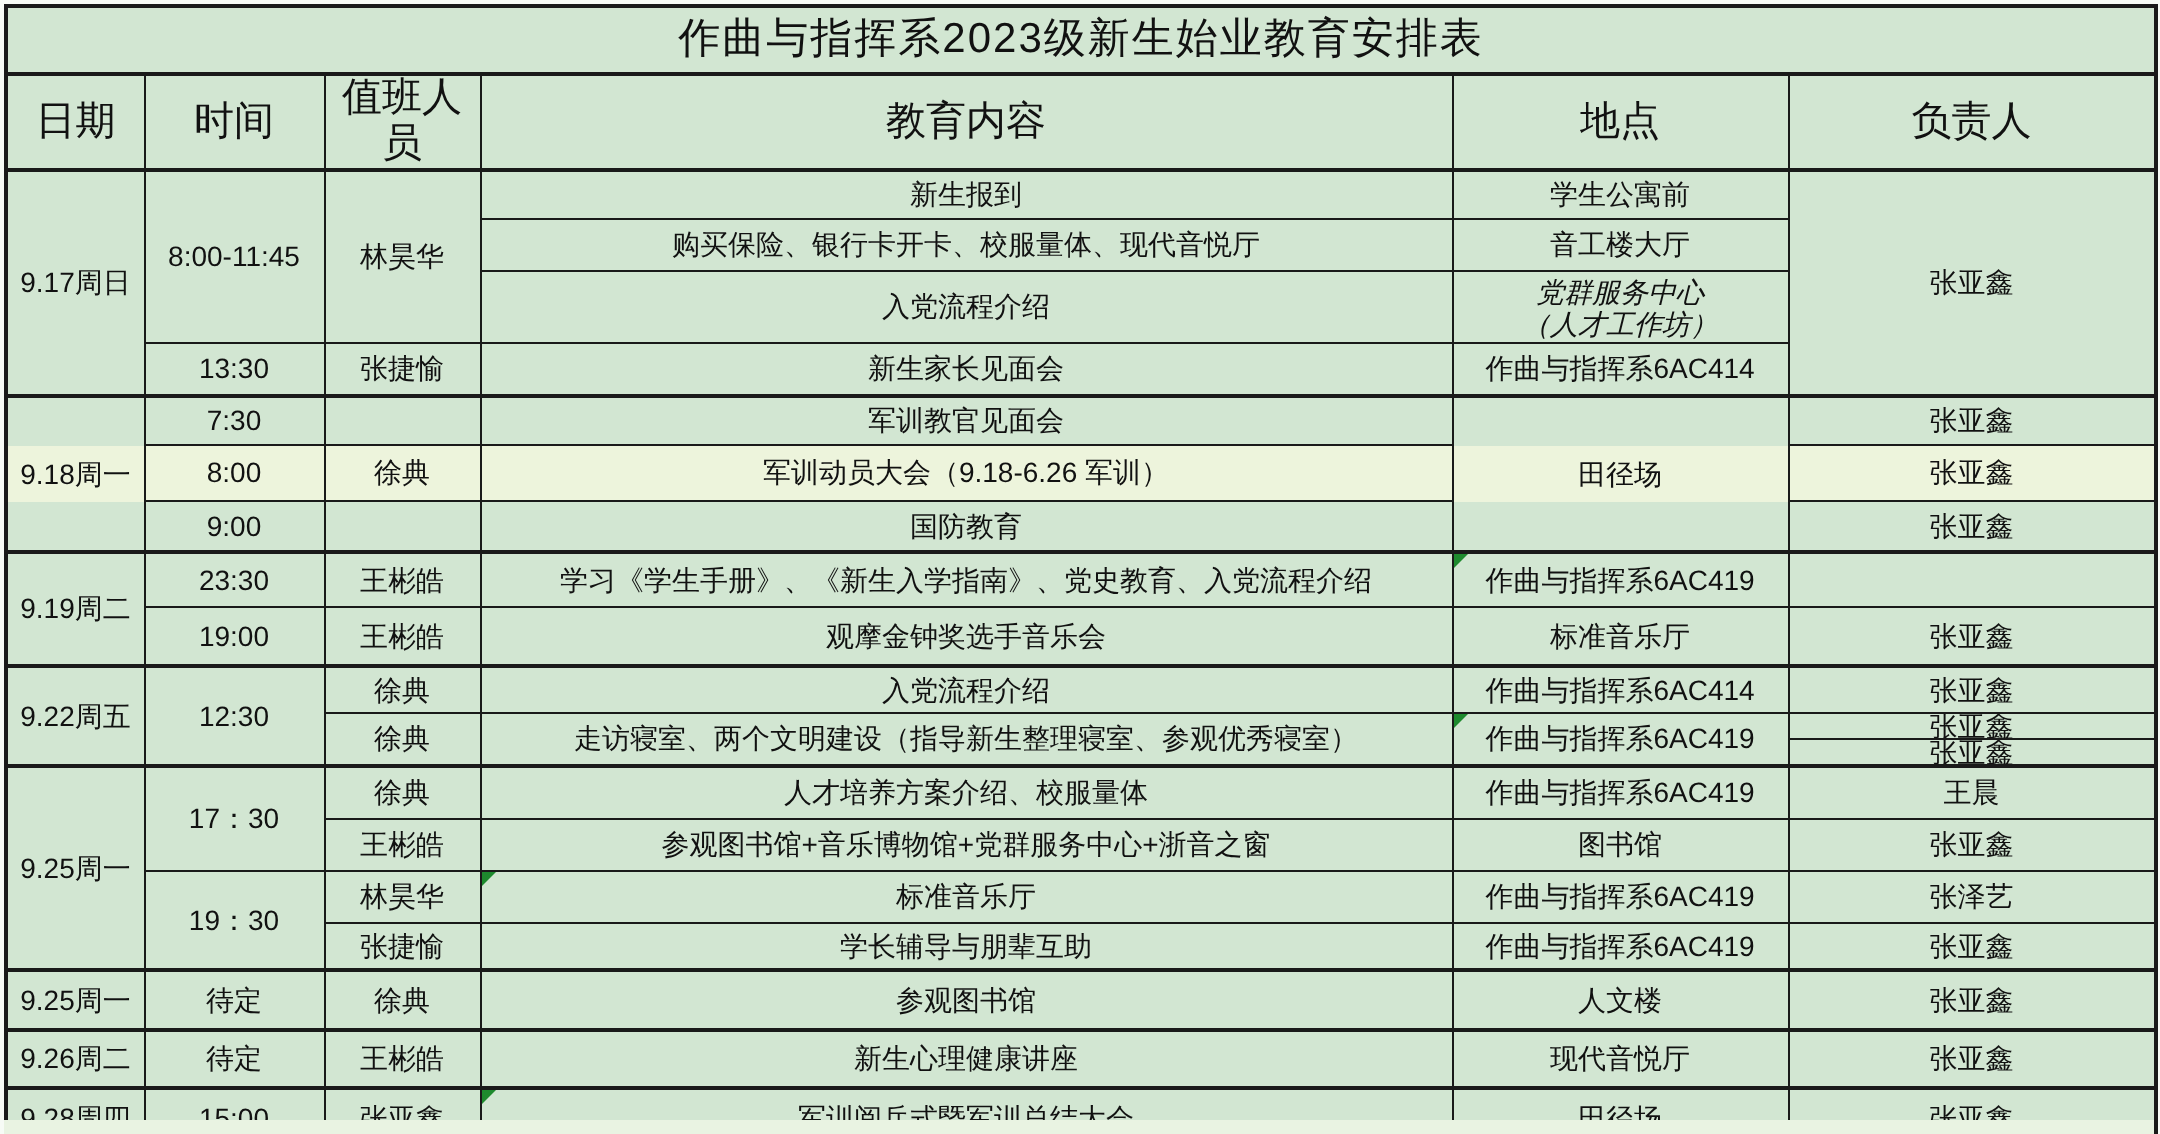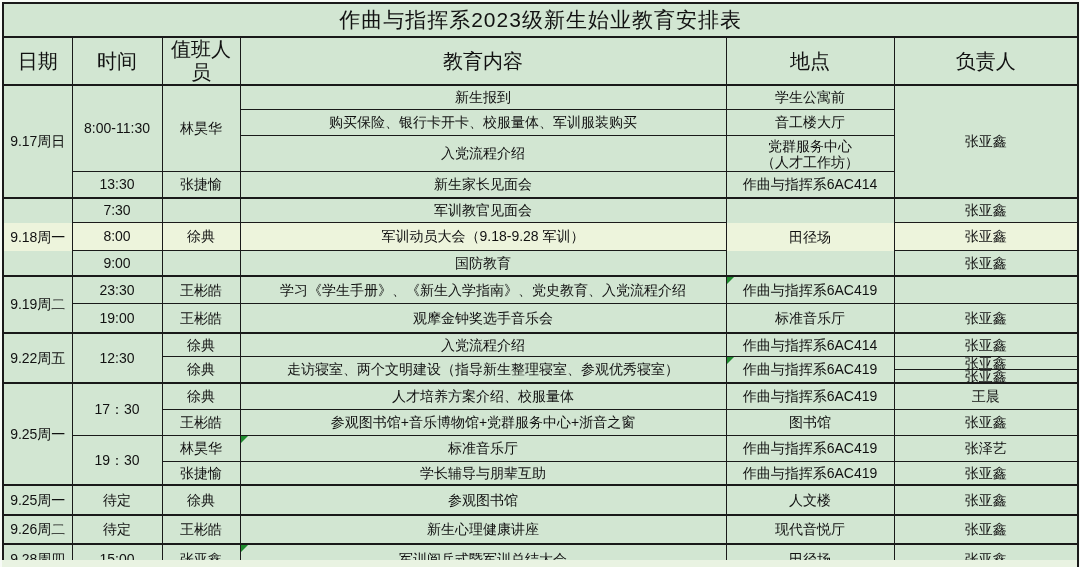--- a/index.html
+++ b/index.html
@@ -34,21 +34,21 @@
   td.title-cell{
     font-size:21px;font-weight:400;letter-spacing:1px;
     height:32px;background:var(--green);
   }
   tr.hdr td{font-weight:400;font-size:20px;height:33px;margin-top:16px;}
   td.pale{background:var(--pale);}
   td.grad3{ 
     background:linear-gradient(to bottom,var(--green) 0 24px,var(--pale) 24px 52px,var(--green) 52px 100%);
   }
   tr.gsep td{border-top-width:2px;}
-  .two-line div{line-height:16px;}
+  .two-line div{line-height:16px;font-style:italic;}
   
   td.dbl{padding:0;}
   td.dbl .half{
     height:12px;line-height:12px;font-size:14px;
     overflow:hidden;text-align:center;
   }
   td.dbl .half.first{border-bottom:1px solid var(--line);}
   
   .tri{
     position:absolute;top:0;left:0;width:0;height:0;
@@ -83,28 +83,28 @@
     <td style="height:33px">日期</td>
     <td>时间</td>
     <td>值班人员</td>
     <td>教育内容</td>
     <td>地点</td>
     <td>负责人</td>
   </tr>
 
   <tr class="gsep">
     <td rowspan="4">9.17周日</td>
-    <td rowspan="3" style="height:23px">8:00-11:30</td>
+    <td rowspan="3" style="height:23px">8:00-11:45</td>
     <td rowspan="3">林昊华</td>
     <td style="height:23px">新生报到</td>
     <td>学生公寓前</td>
     <td rowspan="4">张亚鑫</td>
   </tr>
   <tr>
-    <td style="height:25px">购买保险、银行卡开卡、校服量体、军训服装购买</td>
+    <td style="height:25px">购买保险、银行卡开卡、校服量体、现代音悦厅</td>
     <td>音工楼大厅</td>
   </tr>
   <tr>
     <td style="height:35px">入党流程介绍</td>
     <td class="two-line">
       <div>党群服务中心</div>
       <div>（人才工作坊）</div>
     </td>
   </tr>
   <tr>
@@ -118,21 +118,21 @@
     <td rowspan="3" class="grad3">9.18周一</td>
     <td style="height:23px">7:30</td>
     <td></td>
     <td>军训教官见面会</td>
     <td rowspan="3" class="grad3">田径场</td>
     <td>张亚鑫</td>
   </tr>
   <tr>
     <td class="pale" style="height:27px">8:00</td>
     <td class="pale">徐典</td>
-    <td class="pale">军训动员大会（9.18-9.28 军训）</td>
+    <td class="pale">军训动员大会（9.18-6.26 军训）</td>
     <td class="pale">张亚鑫</td>
   </tr>
   <tr>
     <td style="height:24px">9:00</td>
     <td></td>
     <td>国防教育</td>
     <td>张亚鑫</td>
   </tr>
 
   <tr class="gsep">

